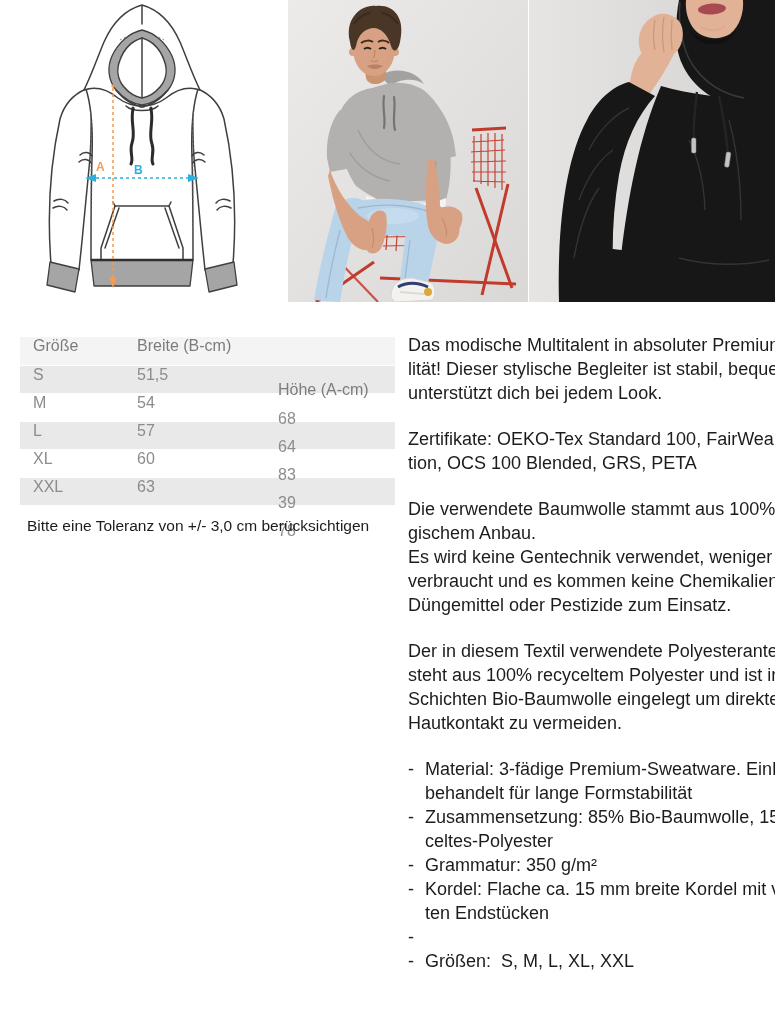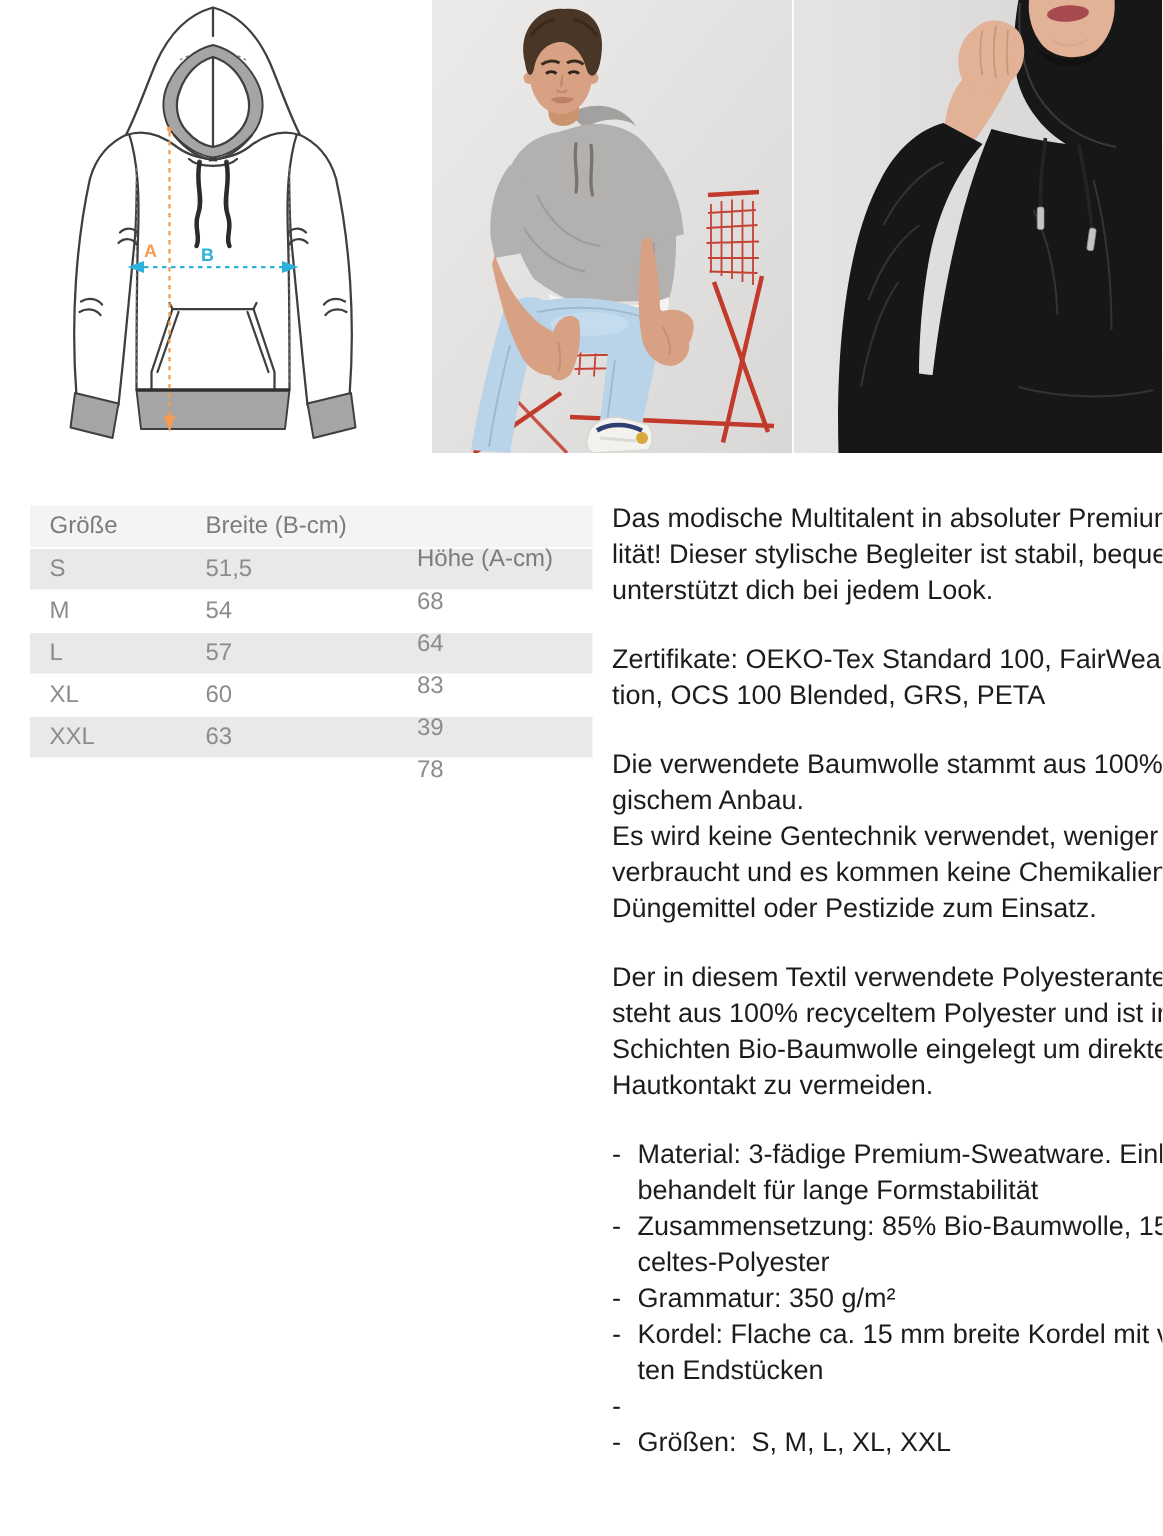--- a/index.html
+++ b/index.html
@@ -37,21 +37,21 @@
   
   .chair{stroke:var(--chair-red);fill:none;}
   .grey-fill{fill:var(--hoodie-grey);}
   .skin-fill{fill:var(--skin);}
   .skin2-fill{fill:var(--skin-2);}
   .jeans-fill{fill:var(--jeans-blue);}
   .black-fill{fill:var(--black-garment);}
 
   
   .size-table{position:absolute;left:20px;top:337px;width:375px;font-size:16px;color:var(--table-text);}
-  .t-row{display:flex;height:27px;align-items:center;margin-bottom:1px;}
+  .t-row{display:flex;height:27px;margin-bottom:1px;}
   .t-row.header{height:28px;background:var(--table-header-bg);color:var(--table-header-text);}
   .t-row.stripe{background:var(--table-stripe);}
   .t-c1{width:104px;padding-left:13px;box-sizing:border-box;}
   .t-c2{width:141px;padding-left:13px;box-sizing:border-box;}
   .t-c3{flex:1;padding-left:13px;box-sizing:border-box;margin-top:44px;}
 
   .tolerance{position:absolute;left:27px;top:517px;font-size:15.5px;color:var(--body-text);}
 
   
   .description{position:absolute;left:408px;top:333px;width:367px;
@@ -276,20 +276,21 @@
       <div class="t-c2">60</div>
       <div class="t-c3">39</div>
     </div>
     <div class="t-row stripe">
       <div class="t-c1">XXL</div>
       <div class="t-c2">63</div>
       <div class="t-c3">78</div>
     </div>
   </div>
 
+  <div class="tolerance">Bitte eine Toleranz von +/- 3,0 cm berücksichtigen</div>
 
   <div class="description">
     <div class="para">Das modische Multitalent in absoluter Premium Qua-
 lität! Dieser stylische Begleiter ist stabil, bequem und
 unterstützt dich bei jedem Look.</div>
     <div class="para">Zertifikate: OEKO-Tex Standard 100, FairWear Founda-
 tion, OCS 100 Blended, GRS, PETA</div>
     <div class="para">Die verwendete Baumwolle stammt aus 100% biolo-
 gischem Anbau.
 Es wird keine Gentechnik verwendet, weniger Wasser

